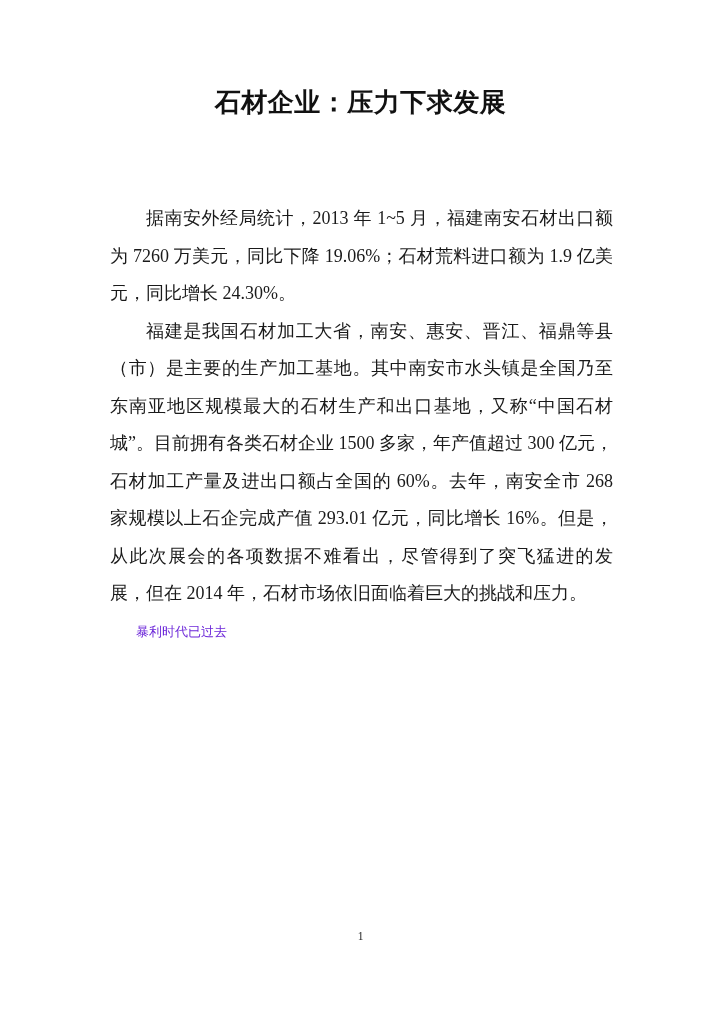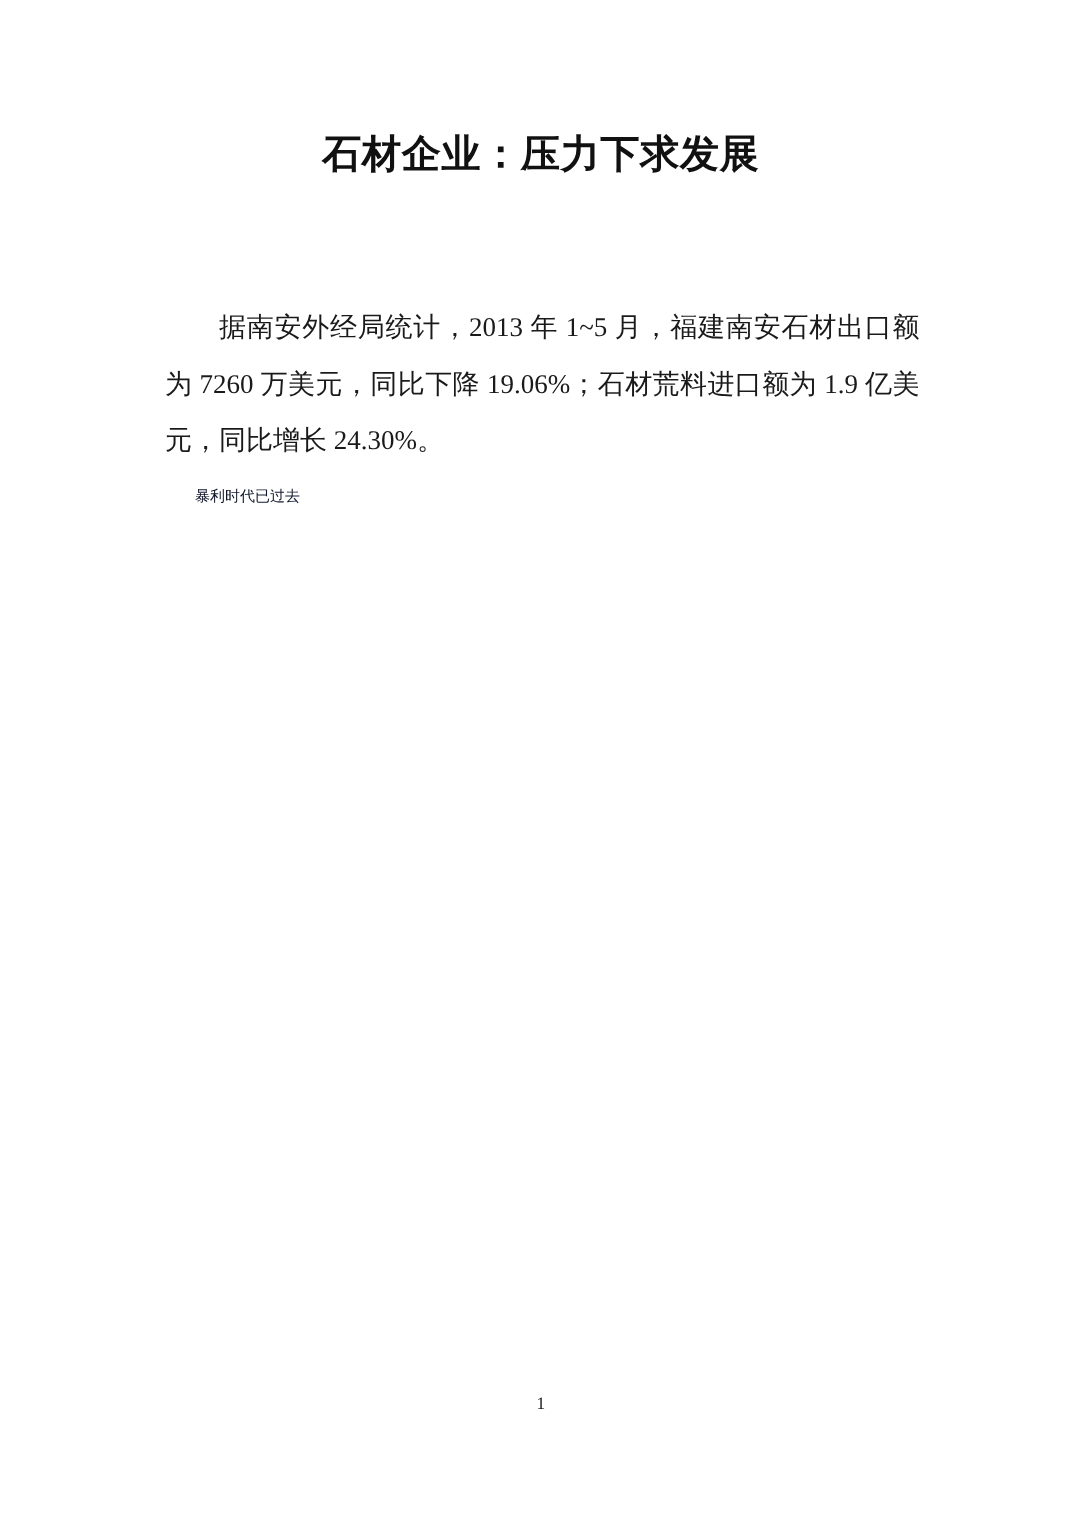--- a/index.html
+++ b/index.html
@@ -45,25 +45,25 @@
     text-indent: 2em;
     color: #1a1a1a;
     font-family: "Liberation Serif", "DejaVu Serif", serif;
     word-break: break-all;
   }
   .para-last-left {
     text-align: justify;
   }
   .subhead {
     margin: 0;
-    font-size: 10px;
+    font-size: 13px;
     line-height: 37.5px;
     text-indent: 2em;
     text-align: left;
-    color: #0f172a;
+    color: #6d28d9;
     font-family: Liberation Serif, serif;
   }
   .page-number {
     position: absolute;
     top: 928px;
     left: 0;
     width: 721px;
     text-align: center;
     font-size: 11.5px;
     line-height: 16px;
@@ -76,20 +76,21 @@
 
 <div class="page">
 
   <div class="doc-title">石材企业：压力下求发展</div>
 
   <div class="body-block">
 
     <p class="para">据南安外经局统计，2013 年 1~5 月，福建南安石材出口额为 7260 万美元，同比下降 19.06%；石材荒料进口额为 1.9 亿美元，同比增长 24.30%。</p>
 
 
+    <p class="para">福建是我国石材加工大省，南安、惠安、晋江、福鼎等县（市）是主要的生产加工基地。其中南安市水头镇是全国乃至东南亚地区规模最大的石材生产和出口基地，又称“中国石材城”。目前拥有各类石材企业 1500 多家，年产值超过 300 亿元，石材加工产量及进出口额占全国的 60%。去年，南安全市 268 家规模以上石企完成产值 293.01 亿元，同比增长 16%。但是，从此次展会的各项数据不难看出，尽管得到了突飞猛进的发展，但在 2014 年，石材市场依旧面临着巨大的挑战和压力。</p>
 
     <p class="subhead">暴利时代已过去</p>
 
 
   </div>
 
   <div class="page-number">1</div>
 
 </div>
 

